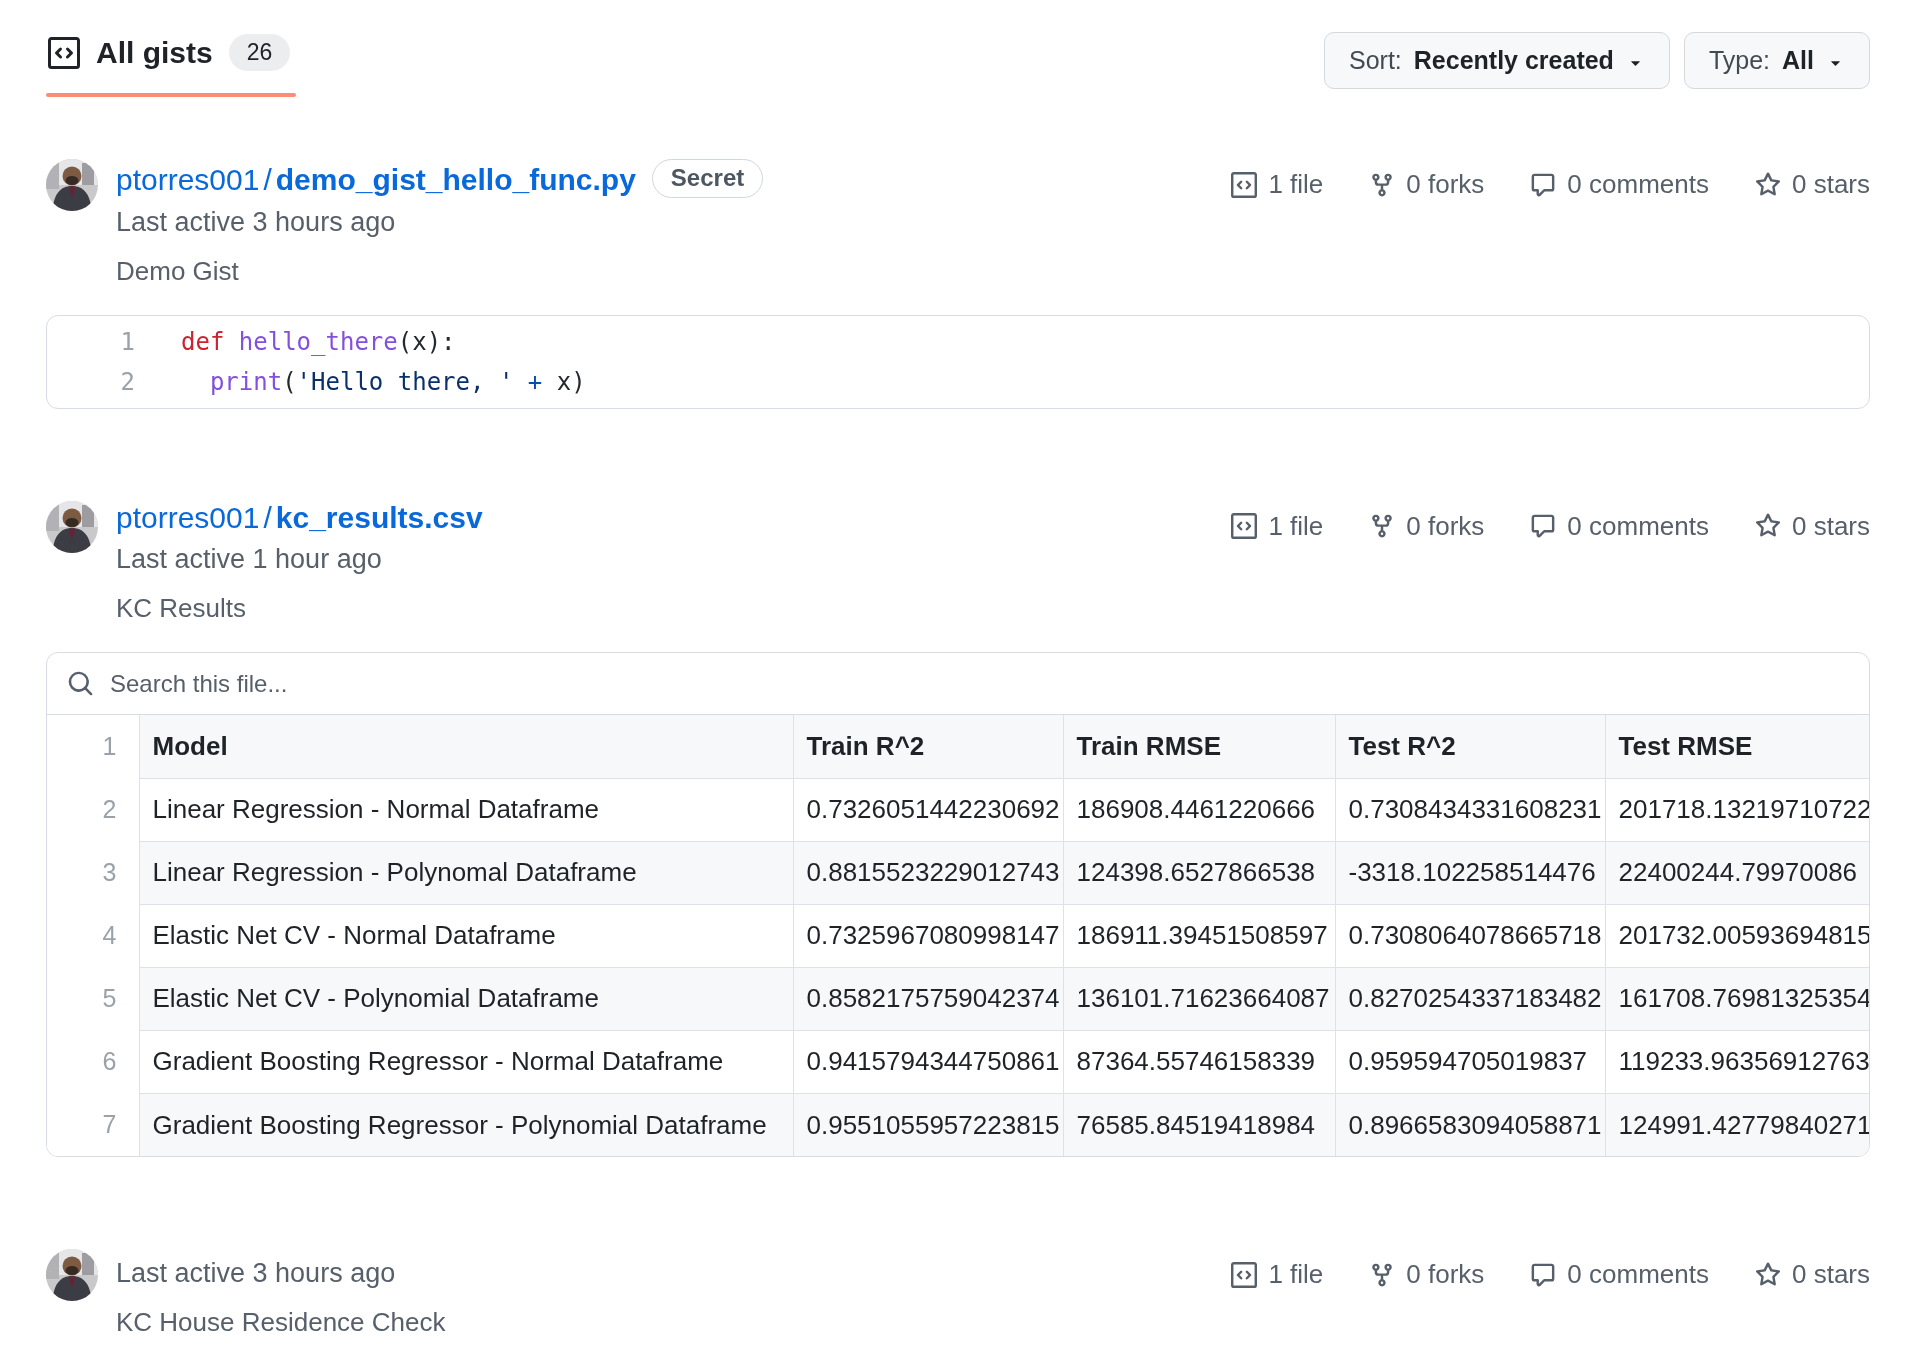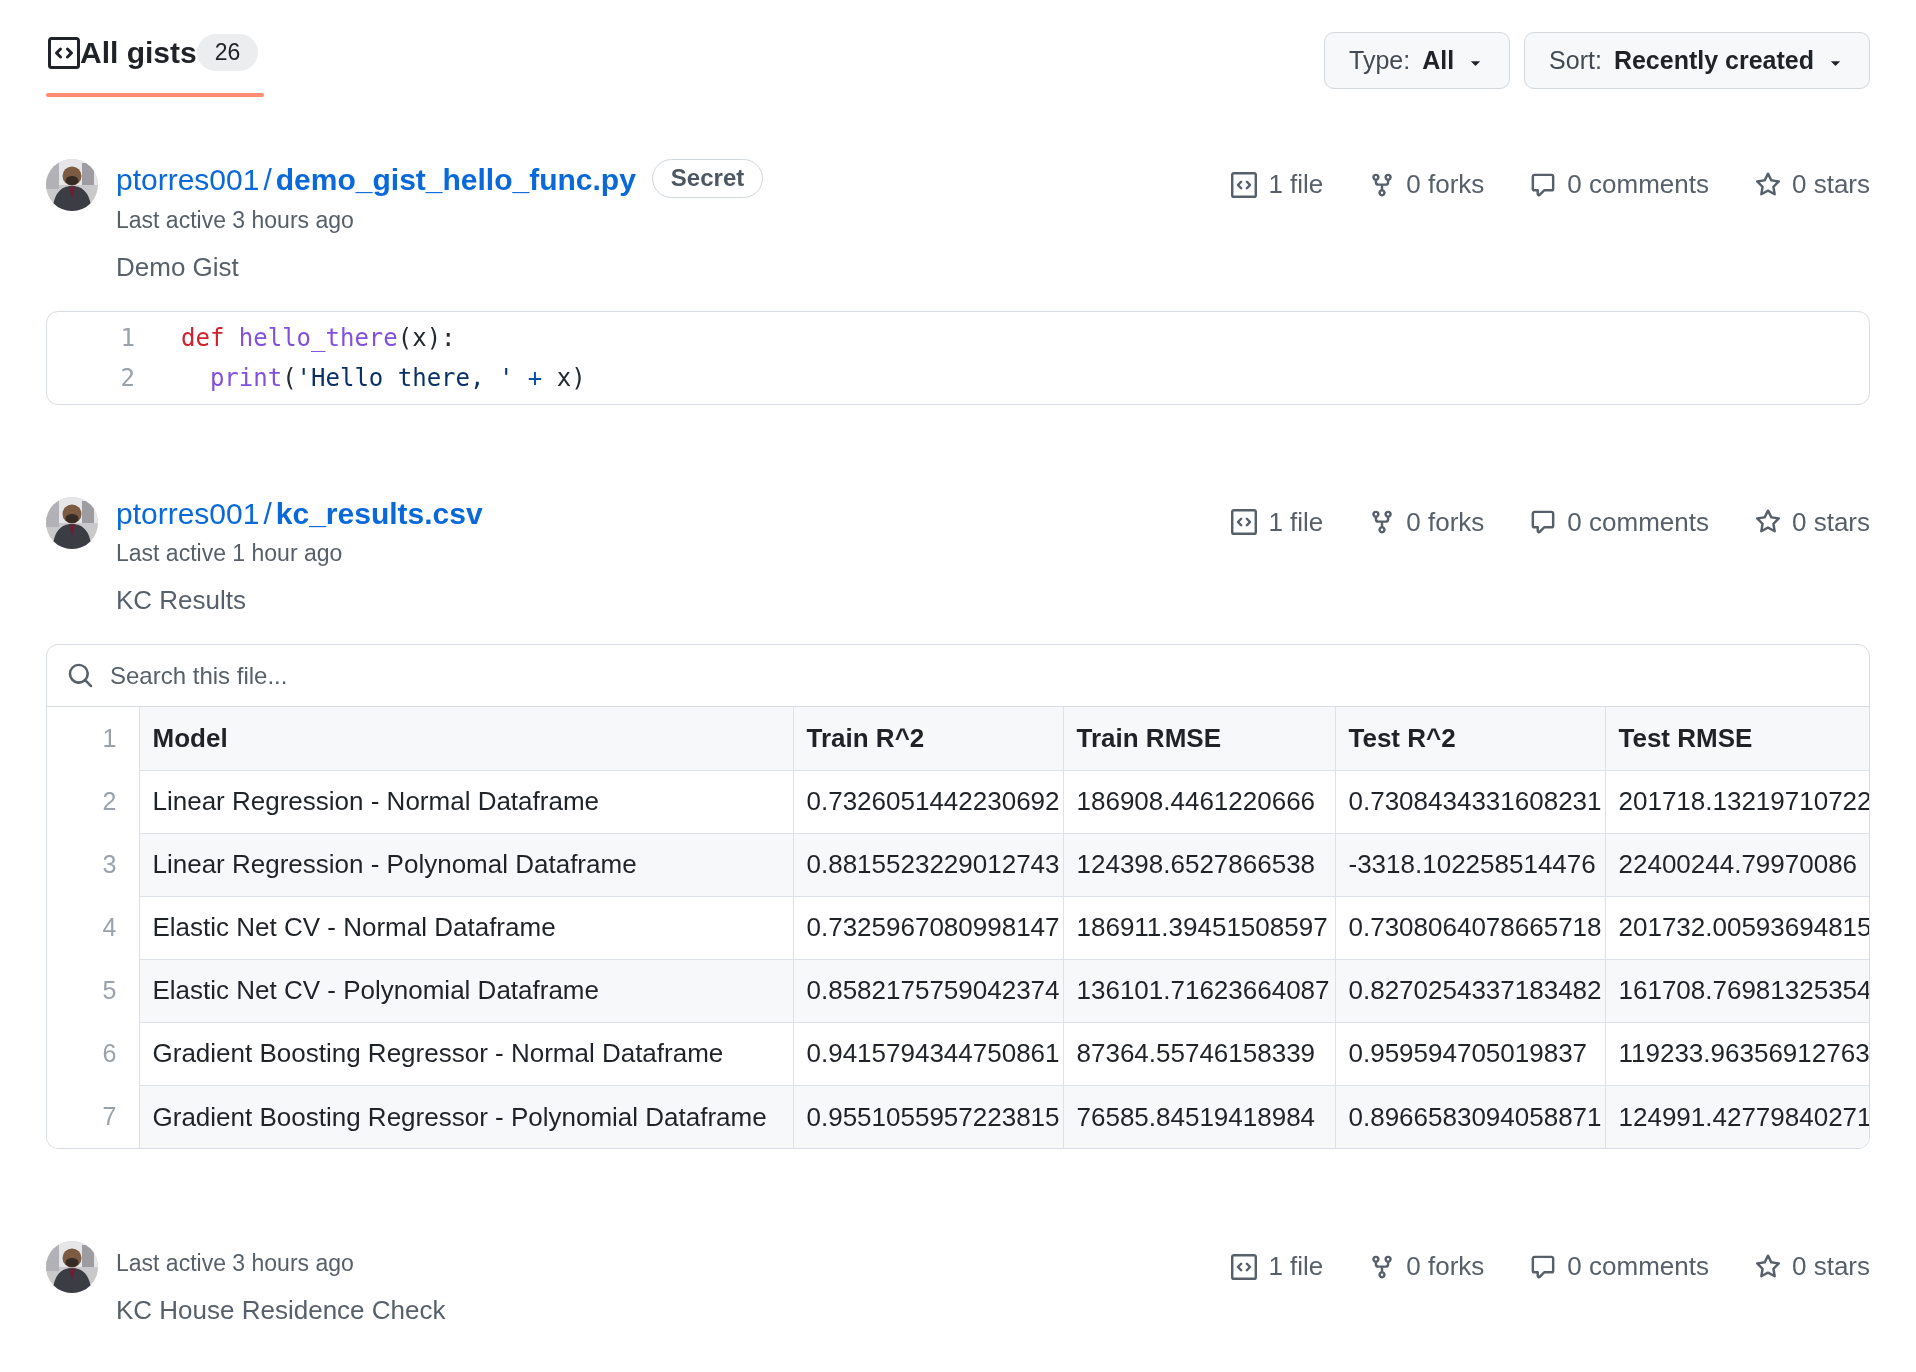--- a/index.html
+++ b/index.html
@@ -6,21 +6,21 @@
   html, body { background:#ffffff; }
   body {
     width:1916px; min-height:1372px;
     font-family:"Liberation Sans","DejaVu Sans",sans-serif;
     color:#1f2328;
   }
   .page { padding:26px 46px 56px 46px; }
 
   
   .topbar { display:flex; justify-content:space-between; align-items:flex-start; }
-  .tab { display:flex; align-items:center; padding:8px 6px 26px 2px; position:relative; cursor:pointer; text-decoration:none; color:#1f2328; }
+  .tab { display:flex; align-items:center; gap:16px; padding:8px 6px 26px 2px; position:relative; cursor:pointer; text-decoration:none; color:#1f2328; }
   .tab::after { content:""; position:absolute; left:0; right:0; bottom:0; height:4px; background:var(--accent,#fd8c73); border-radius:4px; }
   .tab-label { font-size:30px; font-weight:600; }
   .counter { font-size:23px; font-weight:500; color:#1f2328; background:rgba(175,184,193,.25); padding:5px 18px; border-radius:999px; }
   .filters { display:flex; gap:14px; padding-top:6px; }
   .btn { display:flex; align-items:center; gap:12px; background:#f6f8fa; border:1.5px solid #d4d9de; border-radius:10px; padding:13px 24px; font-size:25px; color:#424a53; cursor:pointer; font-family:inherit; }
   .btn b { color:#1f2328; font-weight:600; }
 
   
   .octicon { display:inline-flex; color:inherit; }
   .octicon svg { width:1em; height:1em; font-size:inherit; display:block; }
@@ -34,21 +34,21 @@
   .gist + .gist { margin-top:92px; }
   .gist-top { display:flex; justify-content:space-between; align-items:flex-start; }
   .gist-left { display:flex; gap:18px; }
   .avatar { width:52px; height:52px; border-radius:50%; overflow:hidden; flex:none; display:block; }
   .avatar svg { display:block; width:100%; height:100%; }
   .gist-title { font-size:30px; font-weight:400; line-height:1.15; }
   .gist-title a { color:var(--link,#0969da); text-decoration:none; cursor:pointer; }
   .gist-title .fname { font-weight:700; }
   .gist-title .sep { color:var(--link,#0969da); margin:0 4px; }
   .badge-secret { display:inline-block; vertical-align:4px; margin-left:16px; font-size:24px; font-weight:700; color:#4d5761; border:1.5px solid #d0d7de; border-radius:999px; padding:4px 18px; line-height:1.2; }
-  .gist-activity { margin-top:9px; font-size:23px; color:#57606a; }
+  .gist-activity { margin-top:9px; font-size:27px; color:#57606a; }
   .gist-desc { margin-top:18px; font-size:26px; color:#57606a; }
   .gist-stats { display:flex; gap:46px; padding-top:10px; }
   .stat { display:flex; align-items:center; gap:11px; color:#57606a; font-size:26px; text-decoration:none; cursor:pointer; white-space:nowrap; }
 
   
   .code-preview { margin-top:28px; border:1.5px solid #d8dde3; border-radius:12px; padding:6px 0; overflow:hidden; background:#fff; cursor:pointer; }
   .code-line { display:flex; line-height:40px; font-family:"DejaVu Sans Mono","Liberation Mono",monospace; font-size:24px; white-space:pre; }
   .code-line .ln { flex:none; width:88px; text-align:right; color:#9aa1a9; }
   .code-line .src { padding-left:46px; color:#24292f; }
   .tok-keyword  { color:var(--tok-keyword,#cf222e); }
@@ -81,31 +81,31 @@
             <svg viewBox="0 0 16 16" fill="currentColor" aria-hidden="true">
               <path d="M0 1.75C0 .784.784 0 1.75 0h12.5C15.216 0 16 .784 16 1.75v12.5A1.75 1.75 0 0 1 14.25 16H1.75A1.75 1.75 0 0 1 0 14.25Zm1.75-.25a.25.25 0 0 0-.25.25v12.5c0 .138.112.25.25.25h12.5a.25.25 0 0 0 .25-.25V1.75a.25.25 0 0 0-.25-.25Zm7.47 3.97a.75.75 0 0 1 1.06 0l2 2a.75.75 0 0 1 0 1.06l-2 2a.749.749 0 0 1-1.275-.326.749.749 0 0 1 .215-.734L10.69 8 9.22 6.53a.75.75 0 0 1 0-1.06ZM6.78 6.53 5.31 8l1.47 1.47a.749.749 0 0 1-.326 1.275.749.749 0 0 1-.734-.215l-2-2a.75.75 0 0 1 0-1.06l2-2a.751.751 0 0 1 1.042.018.751.751 0 0 1 .018 1.042Z"></path>
             </svg>
           </span>
         <span class="tab-label">All gists</span>
         <span class="counter">26</span>
       </a>
     </nav>
     <div class="filters">
       <button class="btn">
-        <span>Type:</span>
-        <b>All</b>
+        <span>Sort:</span>
+        <b>Recently created</b>
         <span class="octicon">
             <svg viewBox="0 0 16 16" fill="currentColor" aria-hidden="true">
               <path d="m4.427 7.427 3.396 3.396a.25.25 0 0 0 .354 0l3.396-3.396A.25.25 0 0 0 11.396 7H4.604a.25.25 0 0 0-.177.427Z"></path>
             </svg>
           </span>
       </button>
       <button class="btn">
-        <span>Sort:</span>
-        <b>Recently created</b>
+        <span>Type:</span>
+        <b>All</b>
         <span class="octicon">
             <svg viewBox="0 0 16 16" fill="currentColor" aria-hidden="true">
               <path d="m4.427 7.427 3.396 3.396a.25.25 0 0 0 .354 0l3.396-3.396A.25.25 0 0 0 11.396 7H4.604a.25.25 0 0 0-.177.427Z"></path>
             </svg>
           </span>
       </button>
     </div>
   </header>
 
   <main id="gist-list">

